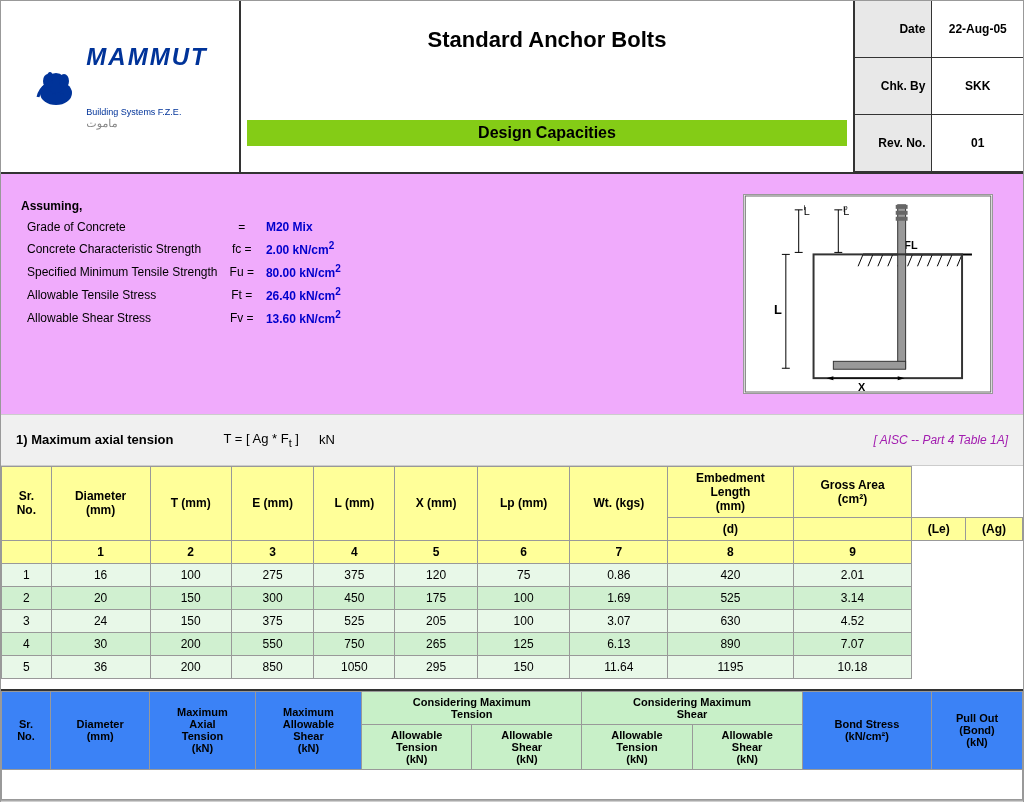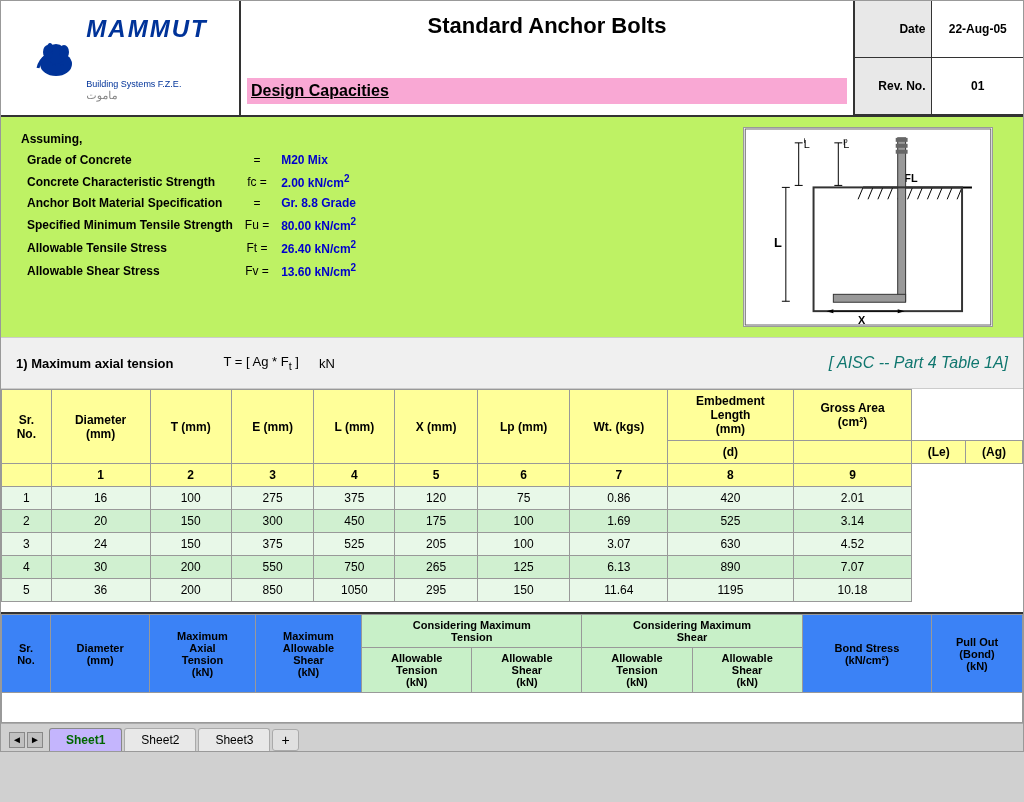--- a/index.html
+++ b/index.html
@@ -42,24 +42,24 @@
     }
     .title-main {
       font-size: 22px;
       font-weight: bold;
       color: #000;
     }
     .title-sub {
       font-size: 16px;
       font-weight: bold;
       color: #000;
-      background: #f9a8d4;
+      background: #84cc16;
       width: 100%;
+      text-align: center;
       padding: 4px;
-      text-decoration: underline;
     }
     .info-table-cell {
       width: 170px;
       border-left: 2px solid #333;
     }
     .info-table {
       width: 100%;
       border-collapse: collapse;
       height: 100%;
     }
@@ -78,36 +78,36 @@
       white-space: nowrap;
     }
     .info-value {
       text-align: center;
       font-weight: bold;
     }
 
     
     .assumptions-section {
       display: flex;
-      padding: 10px 15px;
-      background: #bef264;
+      padding: 20px 15px;
+      background: #f0abfc;
       border-bottom: 1px solid #ccc;
     }
     .assumptions-left {
       flex: 1;
       padding: 5px;
     }
     .assumptions-left table {
       border-collapse: collapse;
     }
     .assumptions-left td {
       padding: 3px 6px;
       font-size: 12px;
     }
-    .label-col { font-weight: bold; }
+    .label-col { font-weight: normal; }
     .eq-col { text-align: center; padding: 0 8px; }
     .val-col { font-weight: bold; color: #0000cc; }
 
     .diagram-cell {
       width: 280px;
       display: flex;
       align-items: center;
       justify-content: center;
     }
     .diagram-svg {
@@ -120,21 +120,21 @@
       padding: 16px 15px;
       background: #f0f0f0;
       border-bottom: 1px solid #ccc;
       display: flex;
       align-items: center;
       gap: 20px;
     }
     .formula-title { font-weight: bold; font-size: 13px; }
     .formula-eq { font-size: 13px; margin-left: 30px; }
     .formula-unit { font-size: 13px; }
-    .formula-ref { font-style: italic; font-size: 16px; color: #0f766e; margin-left: auto; }
+    .formula-ref { font-style: italic; font-size: 12px; color: #a21caf; margin-left: auto; }
 
     
     .data-table-wrapper {
       padding: 0;
       overflow-x: auto;
     }
     .data-table {
       width: 100%;
       border-collapse: collapse;
     }
@@ -258,20 +258,24 @@
     </div>
 
     <div class="info-table-cell">
       <table class="info-table">
         <tbody>
             <tr>
           <td class="info-label">Date</td>
           <td class="info-value">22-Aug-05</td>
         </tr>
         <tr>
+          <td class="info-label">Chk. By</td>
+          <td class="info-value">SKK</td>
+        </tr>
+        <tr>
           <td class="info-label">Rev. No.</td>
           <td class="info-value">01</td>
         </tr>
       </tbody>
         </table>
     </div>
   </div>
 
   <div class="assumptions-section">
     <div class="assumptions-left">
@@ -280,25 +284,20 @@
         <tbody>
             <tr>
           <td class="label-col">Grade of Concrete</td>
           <td class="eq-col">=</td>
           <td class="val-col">M20 Mix</td>
         </tr>
         <tr>
           <td class="label-col">Concrete Characteristic Strength</td>
           <td class="eq-col">fc =</td>
           <td class="val-col">2.00 kN/cm<sup>2</sup></td>
-        </tr>
-        <tr>
-          <td class="label-col">Anchor Bolt Material Specification</td>
-          <td class="eq-col">=</td>
-          <td class="val-col">Gr. 8.8 Grade</td>
         </tr>
         <tr>
           <td class="label-col">Specified Minimum Tensile Strength</td>
           <td class="eq-col">Fu =</td>
           <td class="val-col">80.00 kN/cm<sup>2</sup></td>
         </tr>
         <tr>
           <td class="label-col">Allowable Tensile Stress</td>
           <td class="eq-col">Ft =</td>
           <td class="val-col">26.40 kN/cm<sup>2</sup></td>

